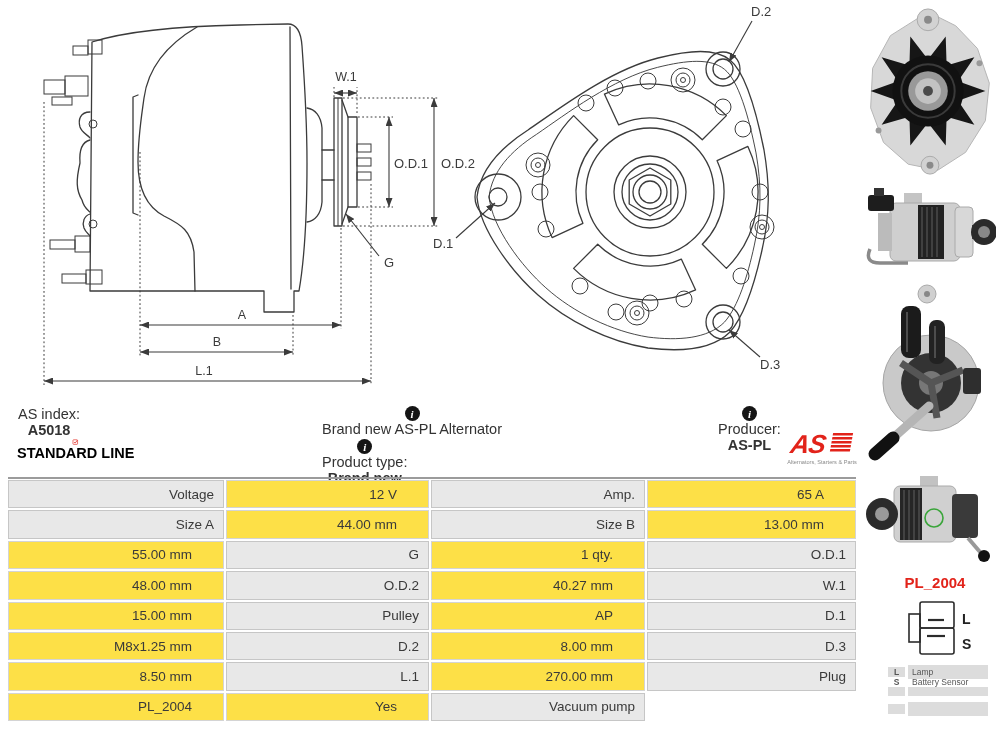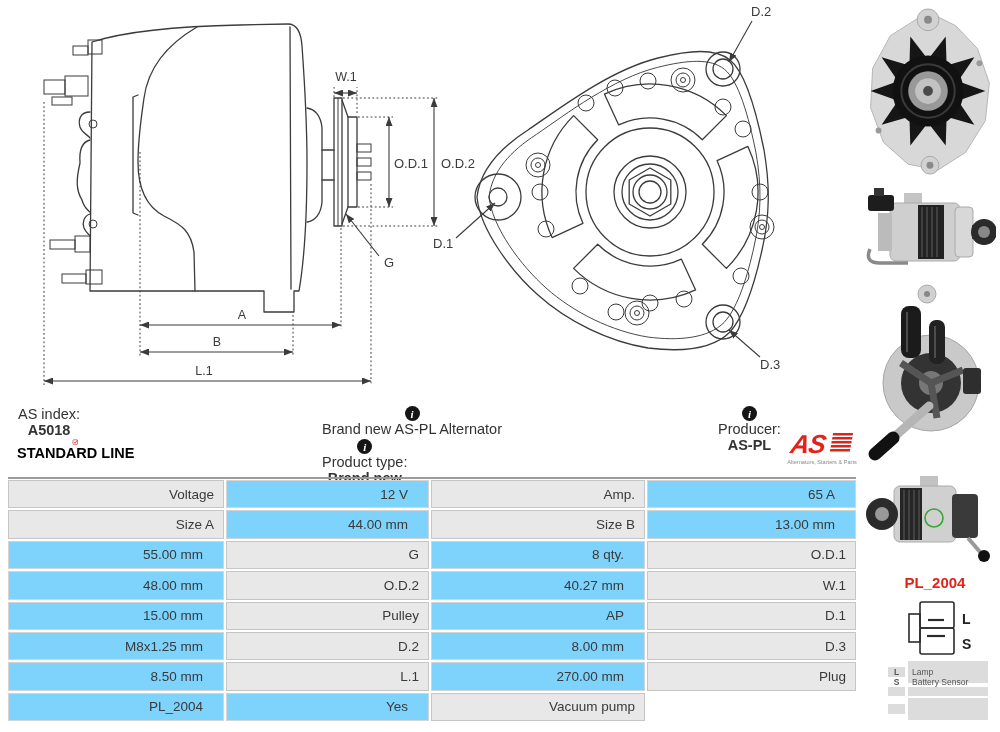--- a/index.html
+++ b/index.html
@@ -24,29 +24,29 @@
              display:flex;align-items:center;justify-content:center;
              font:italic 700 11px "Liberation Serif",serif;flex:0 0 auto;}
   .gap6{display:inline-block;width:6px;}
 
   
   .spec-table{position:absolute;left:8px;top:477px;width:848px;
               display:grid;grid-template-columns:216px 203px 214px 1fr;
               grid-auto-rows:28.4px;gap:2px;border-top:2px solid #9b9b9b;padding-top:1px;}
   .cell{display:flex;align-items:center;justify-content:flex-end;font-size:13.5px;color:#3a3a3a;}
   .cell.label{background:#e8e8e8;border:1px solid #c6c6c6;padding-right:9px;}
-  .cell.value{background:#7dd3fc;border:1px solid #d4d4d4;padding-right:20px;}
+  .cell.value{background:#fde047;border:1px solid #d4d4d4;padding-right:31px;}
 
   
   .plug-title{position:absolute;left:870px;top:574px;width:130px;text-align:center;
               font-size:15px;font-weight:700;color:#e2231a;}
   .legend{position:absolute;left:888px;top:667px;width:100px;font-size:8.5px;color:#555;}
   .legend-row{display:flex;margin-bottom:0;height:10px;align-items:center;}
   .legend-key{width:17px;text-align:center;font-weight:700;flex:0 0 auto;}
-  .legend-label{margin-left:3px;flex:1;padding-left:4px;height:22px;display:flex;align-items:center;}
+  .legend-label{margin-left:3px;flex:1;padding-left:4px;height:14px;display:flex;align-items:center;}
   .lg .legend-key,.lg .legend-label{background:#dcdcdc;}
   .legend-spacer{height:8px;}
 
   .logo{position:absolute;left:786px;top:428px;}
 </style>
 </head>
 <body>
 
 <div class="page">
 
@@ -316,21 +316,21 @@
     <div class="cell label">Amp.</div>
     <div class="cell value">65 A</div>
 
     <div class="cell label">Size A</div>
     <div class="cell value">44.00 mm</div>
     <div class="cell label">Size B</div>
     <div class="cell value">13.00 mm</div>
 
     <div class="cell value">55.00 mm</div>
     <div class="cell label">G</div>
-    <div class="cell value">8 qty.</div>
+    <div class="cell value">1 qty.</div>
 
     <div class="cell label">O.D.1</div>
     <div class="cell value">48.00 mm</div>
     <div class="cell label">O.D.2</div>
     <div class="cell value">40.27 mm</div>
 
     <div class="cell label">W.1</div>
     <div class="cell value">15.00 mm</div>
     <div class="cell label">Pulley</div>
     <div class="cell value">AP</div>

